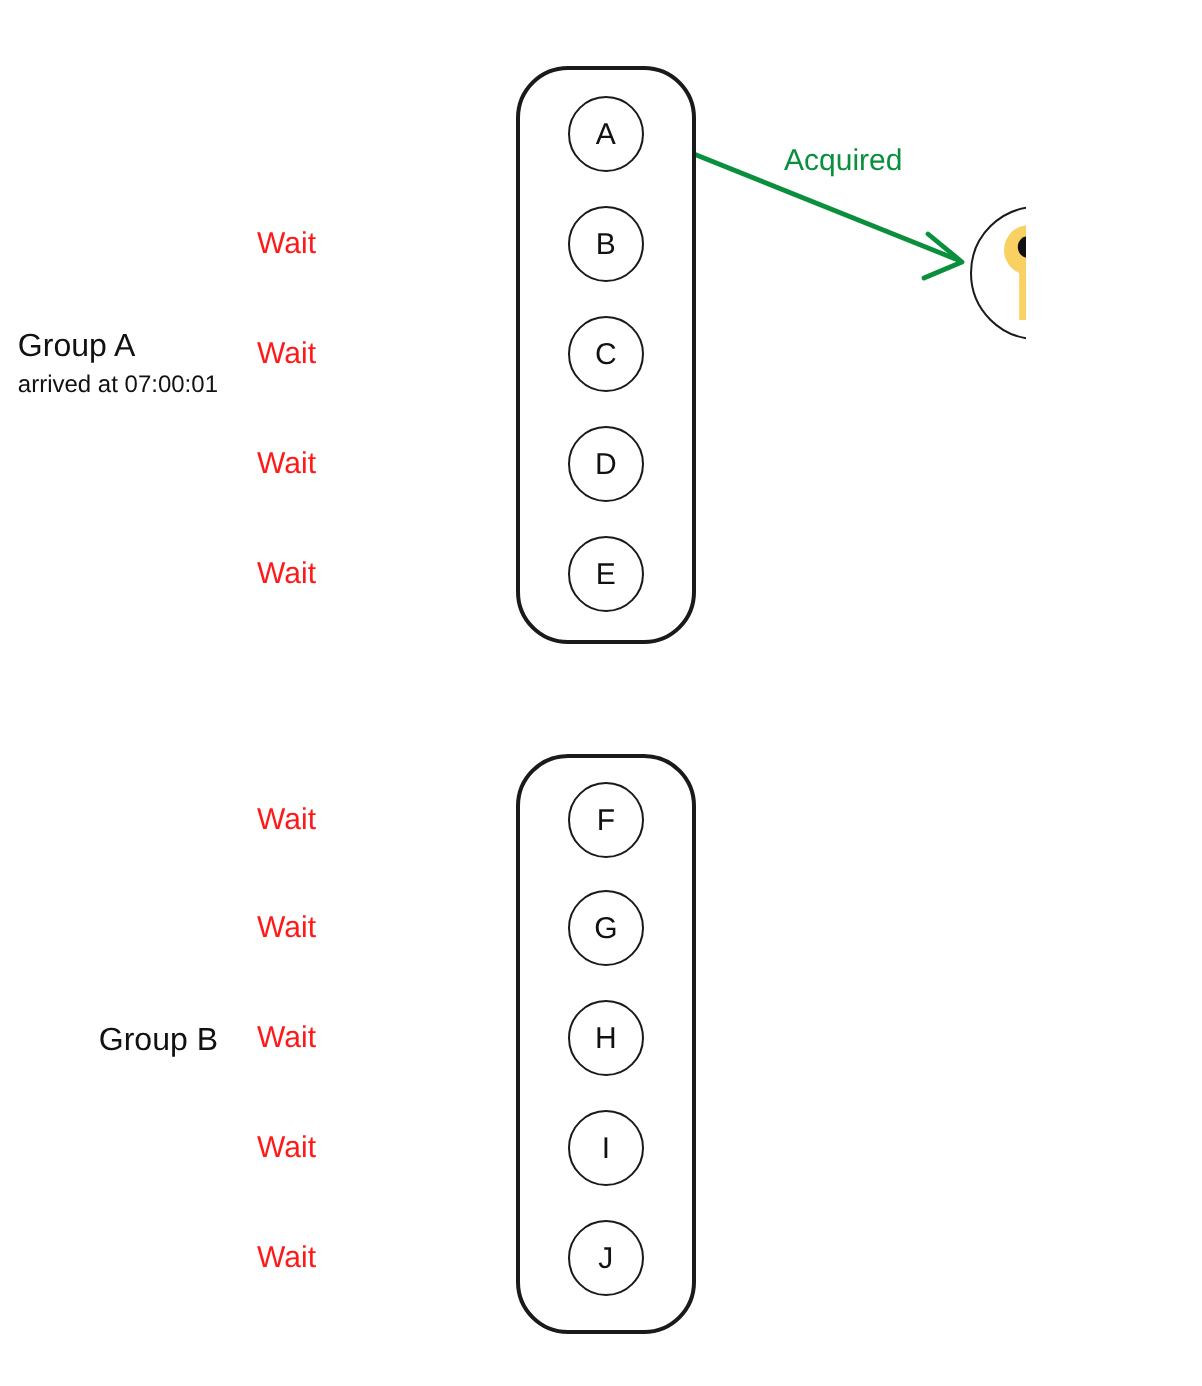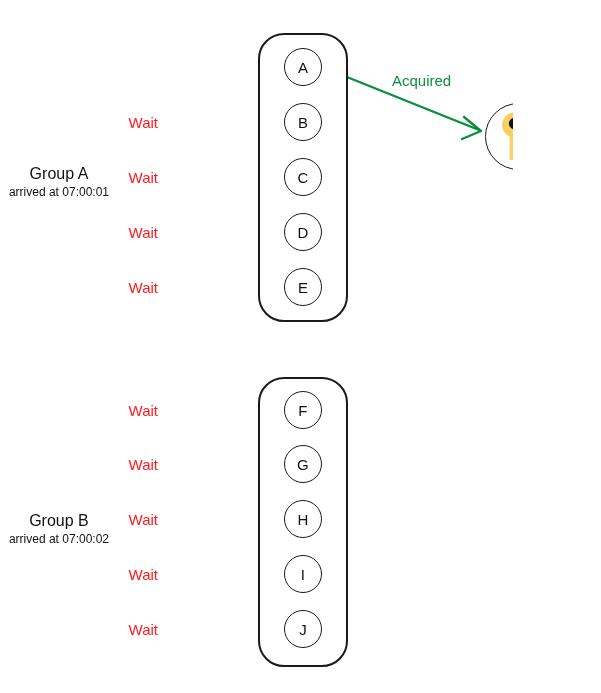--- a/index.html
+++ b/index.html
@@ -65,21 +65,21 @@
     color: #ff1a1a;
     line-height: 1;
     text-align: center;
     transform: translateY(-50%);
     white-space: nowrap;
   }
 
   
   .group-caption {
     position: absolute;
-    text-align: center;
+    text-align: left;
     white-space: nowrap;
     color: #111111;
   }
   .group-caption .caption-title {
     display: block;
     font-size: 16px;
     line-height: 1.25;
   }
   .group-caption .caption-sub {
     display: block;
@@ -153,21 +153,20 @@
 
   <div class="wait-label" style="right:355px; top:122px;">Wait</div>
   <div class="wait-label" style="right:355px; top:177px;">Wait</div>
   <div class="wait-label" style="right:355px; top:232px;">Wait</div>
   <div class="wait-label" style="right:355px; top:287px;">Wait</div>
 
   <div id="group-b-box" class="group-box"></div>
 
   <div class="group-caption" style="right:404px; top:494px;margin-top:17px;">
     <span class="caption-title">Group B</span>
-    <span class="caption-sub">arrived at 07:00:02</span>
   </div>
 
   <div class="node" style="left:303px; top:410px;">
     <span class="node-label">F</span>
   </div>
   <div class="node" style="left:303px; top:464px;">
     <span class="node-label">G</span>
   </div>
   <div class="node" style="left:303px; top:519px;">
     <span class="node-label">H</span>

